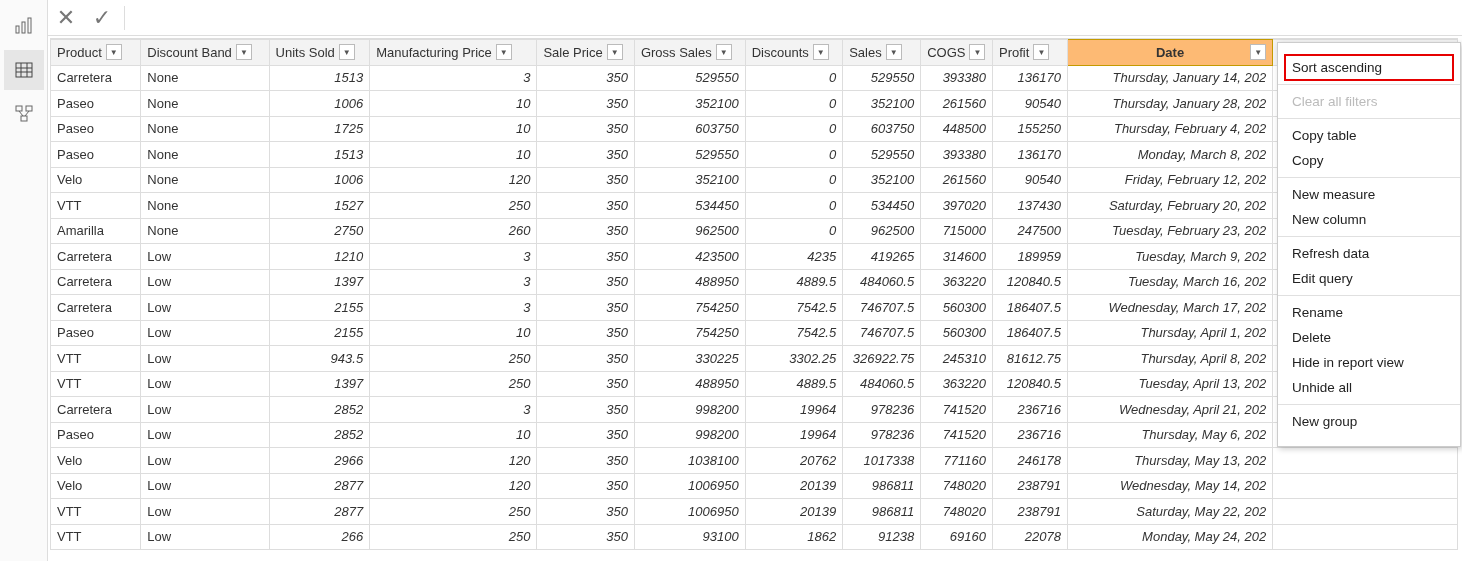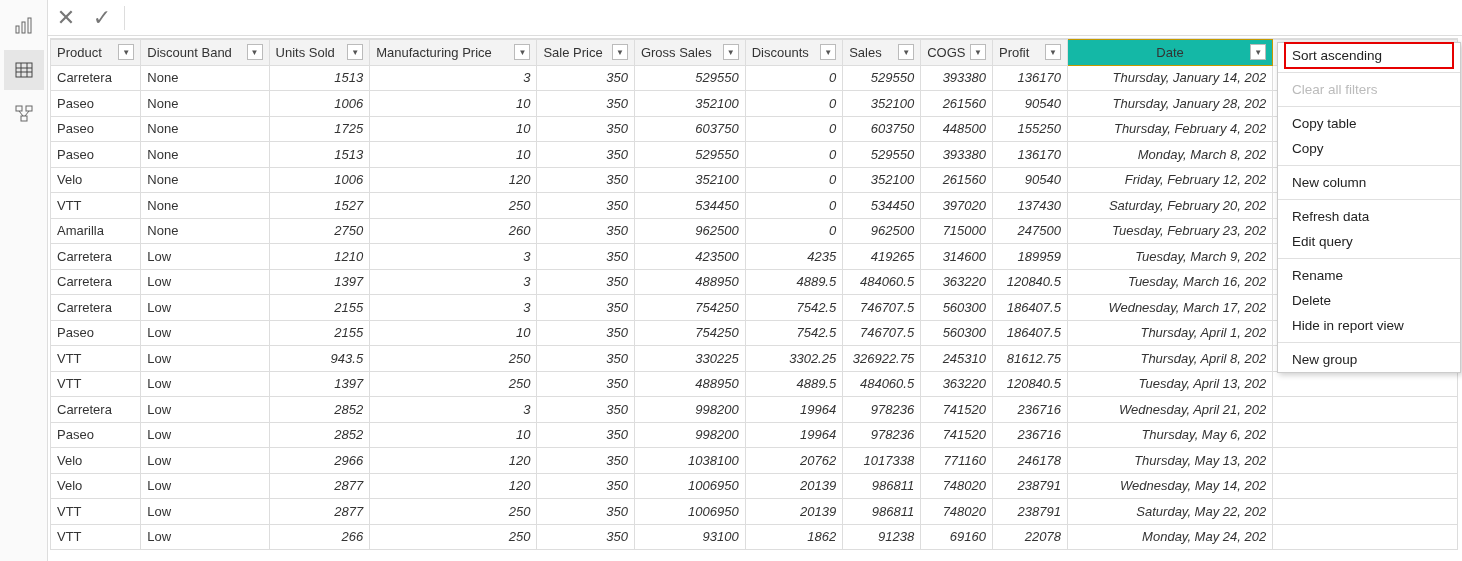--- a/index.html
+++ b/index.html
@@ -87,34 +87,34 @@
   overflow: hidden;
   text-overflow: ellipsis;
 }
 th {
   background: #f3f3f3;
   font-weight: 400;
   text-align: left;
   position: relative;
 }
 th.selected {
-  background: #14b8a6;
+  background: #fdba74;
   border: 1px solid #c49a00;
+  font-weight: bold;
 }
 th.selected-outline::after {
   content: "";
   position: absolute;
   top: -2px; left: -3px; right: -3px; bottom: -2px;
   border: 2px solid #e60000;
   pointer-events: none;
 }
 th .th-inner {
   display: flex;
   align-items: center;
-  justify-content: space-between;
   height: 100%;
 }
 th.selected .th-inner {
   justify-content: center;
   position: relative;
 }
 th.selected .th-inner .filter-btn {
   position: absolute;
   right: 0;
 }
@@ -142,21 +142,21 @@
 
 
 .ctx-menu {
   position: absolute;
   left: 1277px;
   top: 42px;
   width: 184px;
   background: #fff;
   border: 1px solid #ccc;
   box-shadow: 2px 2px 6px rgba(0,0,0,0.2);
-  padding: 0 0;
+  padding: 12px 0;
   z-index: 50;
 }
 .ctx-item {
   padding: 5px 14px;
   font-size: 13.5px;
   color: #222;
   cursor: default;
 }
 .ctx-item.disabled {
   color: #bbb;
@@ -591,23 +591,25 @@
 </div>
 
 <div class="ctx-menu">
   <div class="ctx-item highlighted">Sort ascending</div>
   <div class="ctx-sep"></div>
   <div class="ctx-item disabled">Clear all filters</div>
   <div class="ctx-sep"></div>
   <div class="ctx-item">Copy table</div>
   <div class="ctx-item">Copy</div>
   <div class="ctx-sep"></div>
+  <div class="ctx-item">New measure</div>
   <div class="ctx-item">New column</div>
   <div class="ctx-sep"></div>
   <div class="ctx-item">Refresh data</div>
   <div class="ctx-item">Edit query</div>
   <div class="ctx-sep"></div>
   <div class="ctx-item">Rename</div>
   <div class="ctx-item">Delete</div>
   <div class="ctx-item">Hide in report view</div>
+  <div class="ctx-item">Unhide all</div>
   <div class="ctx-sep"></div>
   <div class="ctx-item">New group</div>
 </div>
 
 </body></html>

